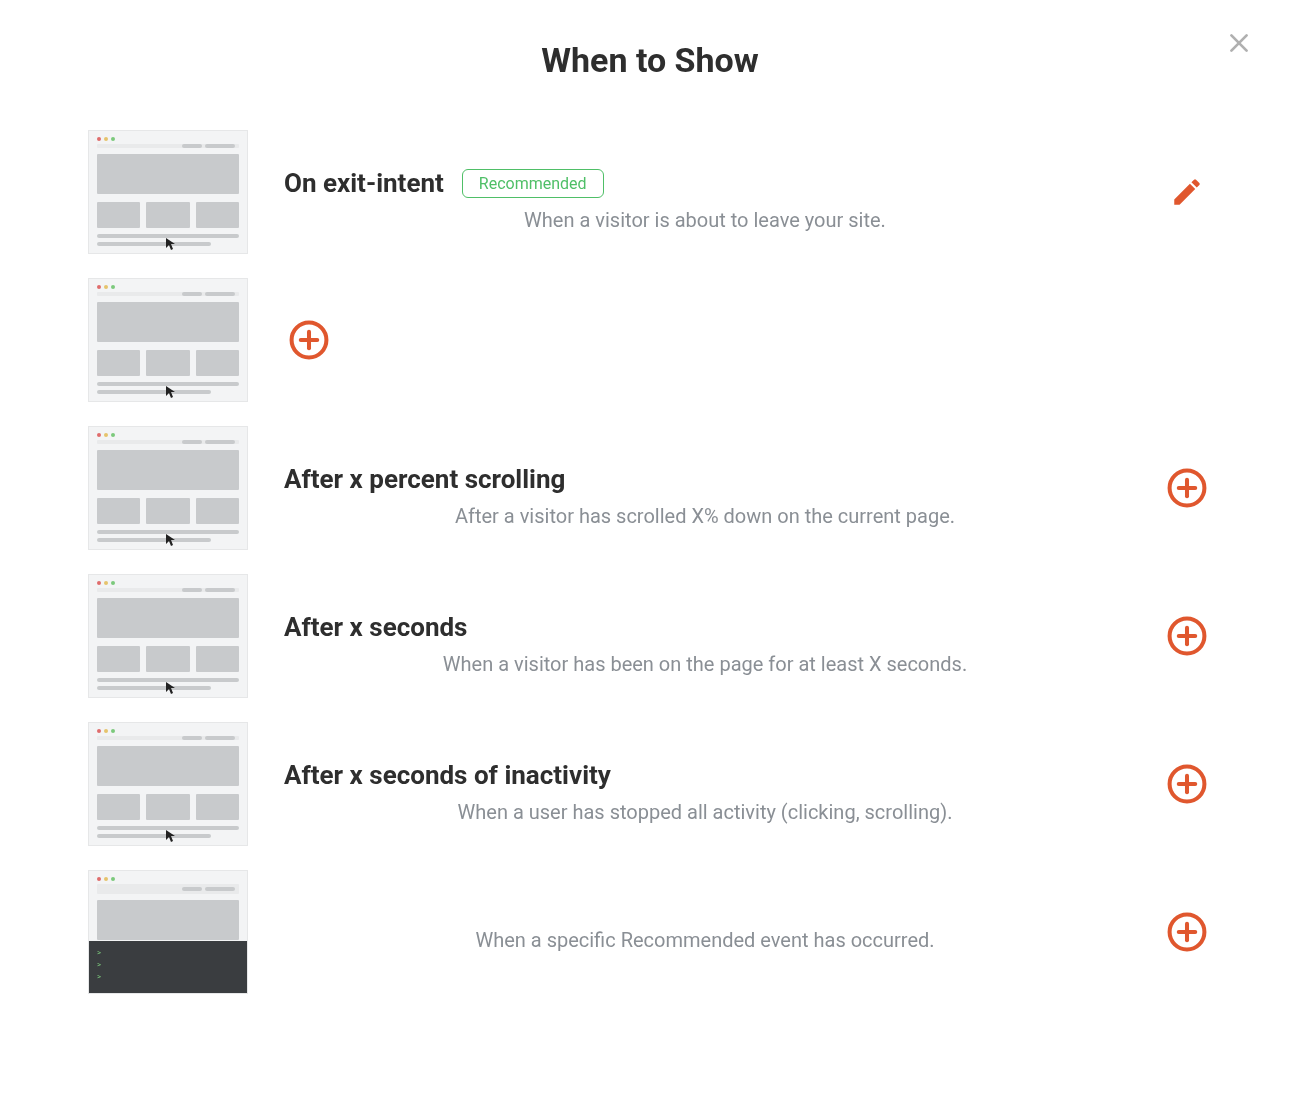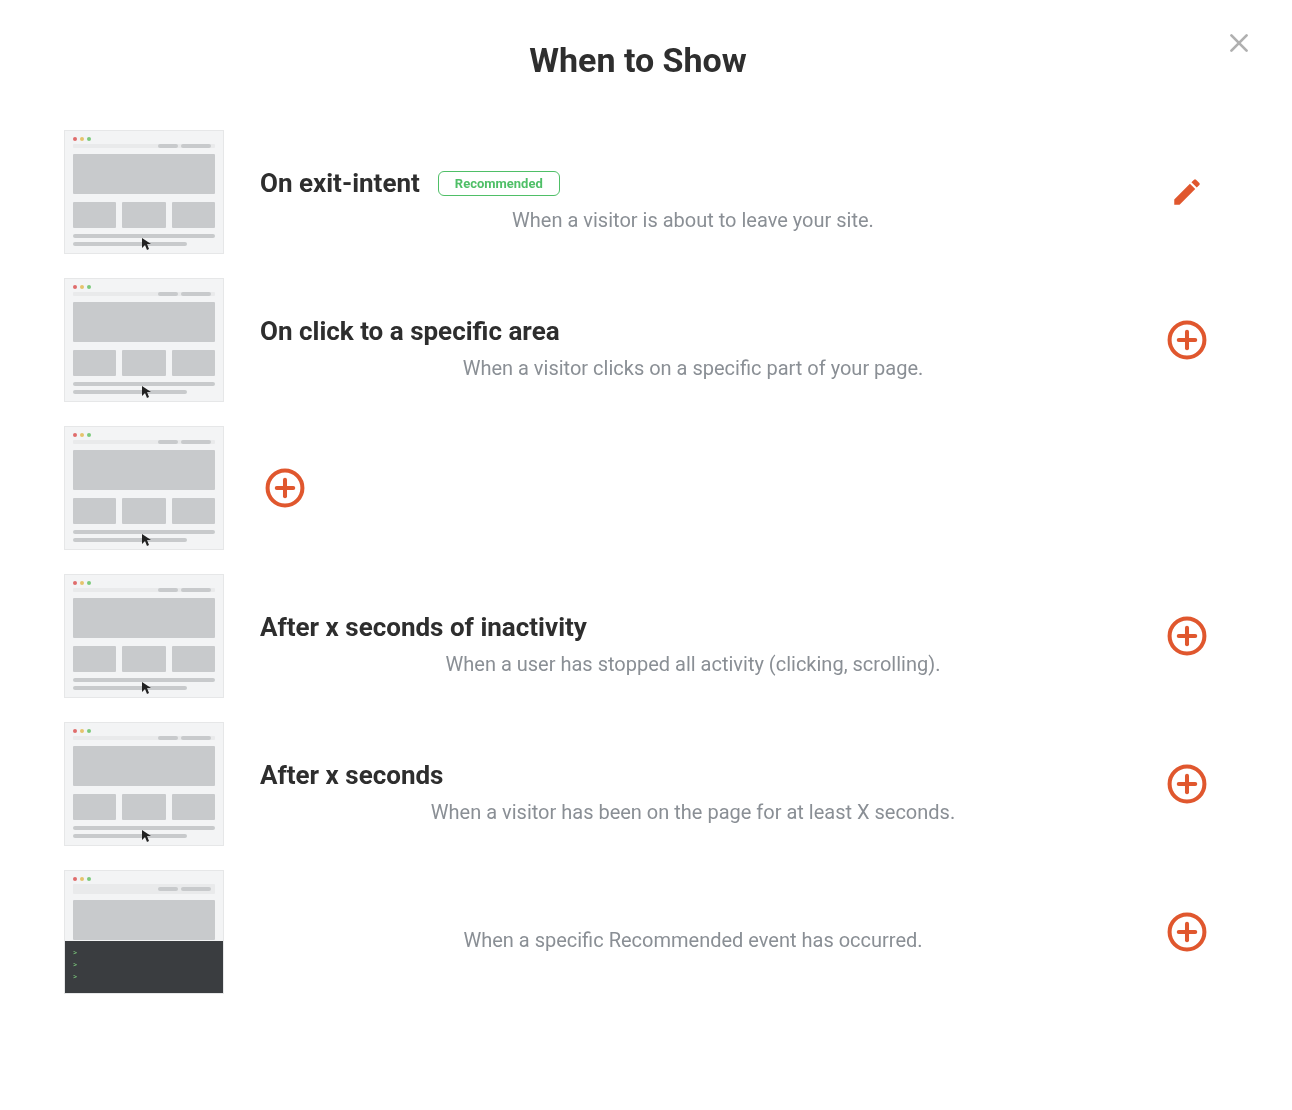--- a/index.html
+++ b/index.html
@@ -8,21 +8,21 @@
     background: #fff;
     width: 1292px;
     height: 1110px;
     position: relative;
     overflow: hidden;
   }
   .modal {
     width: 100%;
     height: 100%;
     position: relative;
-    padding: 40px 80px 0 64px;
+    padding: 40px 80px 0 88px;
   }
   .close-btn {
     position: absolute;
     top: 30px;
     right: 40px;
     cursor: pointer;
     color: #b0b0b0;
   }
   .close-btn svg { display: block; }
   .modal-title {
@@ -86,22 +86,22 @@
   }
   .trigger-title {
     font-size: 26px;
     font-weight: 700;
     color: #2e2e2e;
   }
   .badge {
     display: inline-block;
     border: 1.5px solid #4fbf67;
     color: #4fbf67;
-    font-weight: 700;
-    font-size: 13px;
+    font-weight: 400;
+    font-size: 16px;
     padding: 4px 16px;
     border-radius: 6px;
   }
   .trigger-desc {
     font-size: 20px;
     color: #8a8f95;
     text-align: center;
   }
   .action-btn {
     width: 50px;
@@ -192,62 +192,105 @@
                 </svg>
               </div>
             </div>
             <div class="card"></div>
           </div>
         <div class="lines">
             <div class="line"></div>
             <div class="line short"></div>
           </div>
       </div>
+      <div class="action-btn">
+        <svg width="44" height="44" viewBox="0 0 24 24" fill="none" stroke="currentColor" stroke-width="2.2">
+            <circle cx="12" cy="12" r="9.5"></circle>
+            <line x1="12" y1="7.5" x2="12" y2="16.5" stroke-linecap="round"></line>
+            <line x1="7.5" y1="12" x2="16.5" y2="12" stroke-linecap="round"></line>
+          </svg>
+      </div>
+    </div>
+
+    <div class="trigger-row">
+      <div class="thumb">
+        <div class="dots">
+            <span class="r"></span>
+            <span class="y"></span>
+            <span class="g"></span>
+          </div>
+        <div class="topbar">
+            <span class="pill" style="width:20px"></span>
+            <span class="pill" style="width:30px"></span>
+          </div>
+        <div class="hero"></div>
+        <div class="cards">
+            <div class="card"></div>
+            <div class="card">
+              <div class="cursor">
+                <svg width="12" height="14" viewBox="0 0 12 14">
+                  <path d="M1 1 L1 11 L4 8 L6 13 L8 12 L6 7 L10 7 Z" fill="#222"></path>
+                </svg>
+              </div>
+            </div>
+            <div class="card"></div>
+          </div>
+        <div class="lines">
+            <div class="line"></div>
+            <div class="line short"></div>
+          </div>
+      </div>
       <div class="trigger-body">
         <div class="trigger-title-row">
-          <span class="trigger-title">On click to a specific area</span>
-        </div>
-        <div class="trigger-desc">When a visitor clicks on a specific part of your page.</div>
-      </div>
-      <div class="action-btn">
-        <svg width="44" height="44" viewBox="0 0 24 24" fill="none" stroke="currentColor" stroke-width="2.2">
-            <circle cx="12" cy="12" r="9.5"></circle>
-            <line x1="12" y1="7.5" x2="12" y2="16.5" stroke-linecap="round"></line>
-            <line x1="7.5" y1="12" x2="16.5" y2="12" stroke-linecap="round"></line>
-          </svg>
-      </div>
-    </div>
-
-    <div class="trigger-row">
-      <div class="thumb">
-        <div class="dots">
-            <span class="r"></span>
-            <span class="y"></span>
-            <span class="g"></span>
-          </div>
-        <div class="topbar">
-            <span class="pill" style="width:20px"></span>
-            <span class="pill" style="width:30px"></span>
-          </div>
-        <div class="hero"></div>
-        <div class="cards">
-            <div class="card"></div>
-            <div class="card">
-              <div class="cursor">
-                <svg width="12" height="14" viewBox="0 0 12 14">
-                  <path d="M1 1 L1 11 L4 8 L6 13 L8 12 L6 7 L10 7 Z" fill="#222"></path>
-                </svg>
-              </div>
-            </div>
-            <div class="card"></div>
-          </div>
-        <div class="lines">
-            <div class="line"></div>
-            <div class="line short"></div>
-          </div>
+          <span class="trigger-title">After x percent scrolling</span>
+        </div>
+        <div class="trigger-desc">After a visitor has scrolled X% down on the current page.</div>
+      </div>
+      <div class="action-btn">
+        <svg width="44" height="44" viewBox="0 0 24 24" fill="none" stroke="currentColor" stroke-width="2.2">
+            <circle cx="12" cy="12" r="9.5"></circle>
+            <line x1="12" y1="7.5" x2="12" y2="16.5" stroke-linecap="round"></line>
+            <line x1="7.5" y1="12" x2="16.5" y2="12" stroke-linecap="round"></line>
+          </svg>
+      </div>
+    </div>
+
+    <div class="trigger-row">
+      <div class="thumb">
+        <div class="dots">
+            <span class="r"></span>
+            <span class="y"></span>
+            <span class="g"></span>
+          </div>
+        <div class="topbar">
+            <span class="pill" style="width:20px"></span>
+            <span class="pill" style="width:30px"></span>
+          </div>
+        <div class="hero"></div>
+        <div class="cards">
+            <div class="card"></div>
+            <div class="card">
+              <div class="cursor">
+                <svg width="12" height="14" viewBox="0 0 12 14">
+                  <path d="M1 1 L1 11 L4 8 L6 13 L8 12 L6 7 L10 7 Z" fill="#222"></path>
+                </svg>
+              </div>
+            </div>
+            <div class="card"></div>
+          </div>
+        <div class="lines">
+            <div class="line"></div>
+            <div class="line short"></div>
+          </div>
+      </div>
+      <div class="trigger-body">
+        <div class="trigger-title-row">
+          <span class="trigger-title">After x seconds</span>
+        </div>
+        <div class="trigger-desc">When a visitor has been on the page for at least X seconds.</div>
       </div>
       <div class="action-btn">
         <svg width="44" height="44" viewBox="0 0 24 24" fill="none" stroke="currentColor" stroke-width="2.2">
             <circle cx="12" cy="12" r="9.5"></circle>
             <line x1="12" y1="7.5" x2="12" y2="16.5" stroke-linecap="round"></line>
             <line x1="7.5" y1="12" x2="16.5" y2="12" stroke-linecap="round"></line>
           </svg>
       </div>
     </div>
 
@@ -277,63 +320,20 @@
         <div class="lines">
             <div class="line"></div>
             <div class="line short"></div>
           </div>
       </div>
       <div class="trigger-body">
         <div class="trigger-title-row">
           <span class="trigger-title">After x seconds of inactivity</span>
         </div>
         <div class="trigger-desc">When a user has stopped all activity (clicking, scrolling).</div>
-      </div>
-      <div class="action-btn">
-        <svg width="44" height="44" viewBox="0 0 24 24" fill="none" stroke="currentColor" stroke-width="2.2">
-            <circle cx="12" cy="12" r="9.5"></circle>
-            <line x1="12" y1="7.5" x2="12" y2="16.5" stroke-linecap="round"></line>
-            <line x1="7.5" y1="12" x2="16.5" y2="12" stroke-linecap="round"></line>
-          </svg>
-      </div>
-    </div>
-
-    <div class="trigger-row">
-      <div class="thumb">
-        <div class="dots">
-            <span class="r"></span>
-            <span class="y"></span>
-            <span class="g"></span>
-          </div>
-        <div class="topbar">
-            <span class="pill" style="width:20px"></span>
-            <span class="pill" style="width:30px"></span>
-          </div>
-        <div class="hero"></div>
-        <div class="cards">
-            <div class="card"></div>
-            <div class="card">
-              <div class="cursor">
-                <svg width="12" height="14" viewBox="0 0 12 14">
-                  <path d="M1 1 L1 11 L4 8 L6 13 L8 12 L6 7 L10 7 Z" fill="#222"></path>
-                </svg>
-              </div>
-            </div>
-            <div class="card"></div>
-          </div>
-        <div class="lines">
-            <div class="line"></div>
-            <div class="line short"></div>
-          </div>
-      </div>
-      <div class="trigger-body">
-        <div class="trigger-title-row">
-          <span class="trigger-title">After x seconds</span>
-        </div>
-        <div class="trigger-desc">When a visitor has been on the page for at least X seconds.</div>
       </div>
       <div class="action-btn">
         <svg width="44" height="44" viewBox="0 0 24 24" fill="none" stroke="currentColor" stroke-width="2.2">
             <circle cx="12" cy="12" r="9.5"></circle>
             <line x1="12" y1="7.5" x2="12" y2="16.5" stroke-linecap="round"></line>
             <line x1="7.5" y1="12" x2="16.5" y2="12" stroke-linecap="round"></line>
           </svg>
       </div>
     </div>
 

